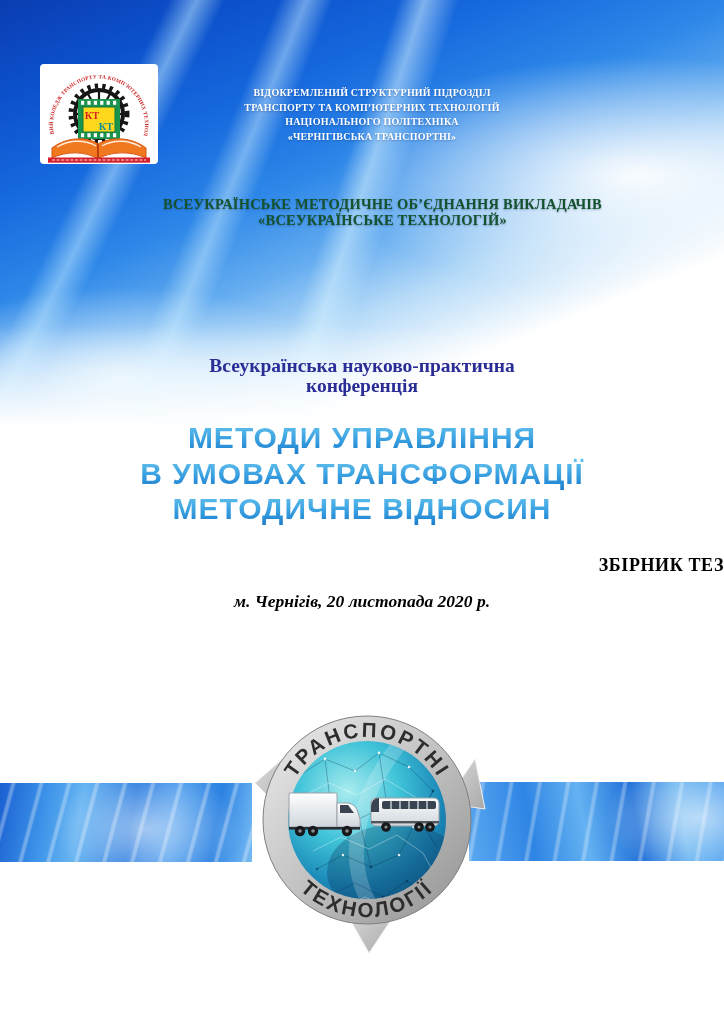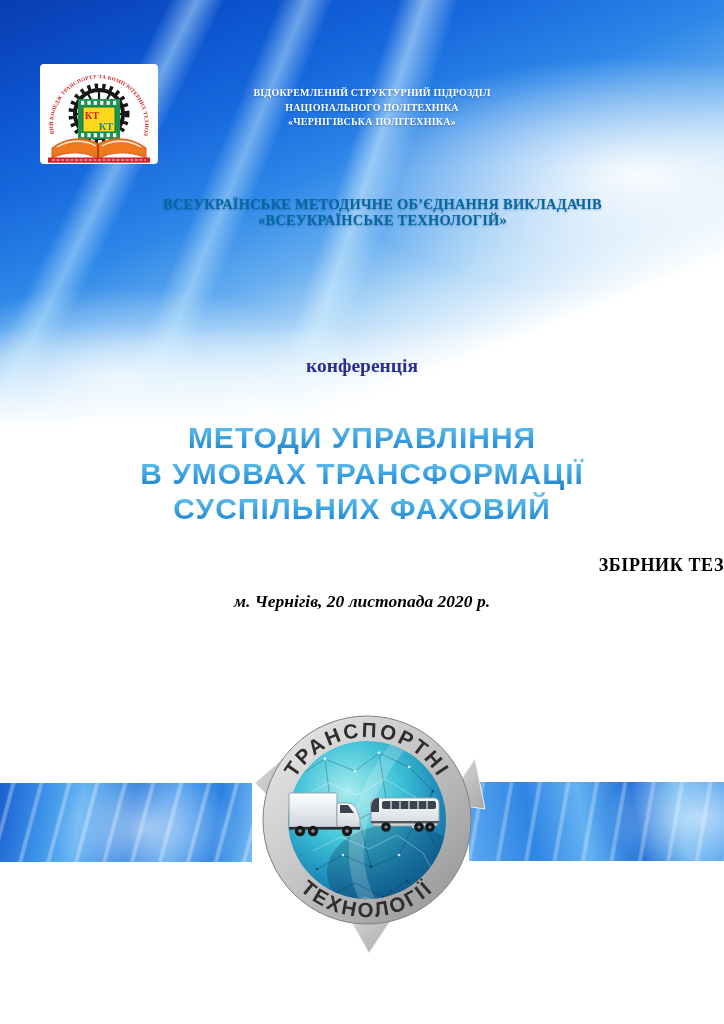--- a/index.html
+++ b/index.html
@@ -26,21 +26,21 @@
   
   .college-logo{position:absolute;left:40px;top:64px;width:118px;height:100px;}
   
   .org-block{
     position:absolute;left:30px;right:10px;top:86px;text-align:center;
     color:#ffffff;font-weight:bold;font-size:10px;line-height:14.6px;
     letter-spacing:.2px;text-shadow:0 1px 2px rgba(0,30,90,.35);
   }
   .assoc-block{
     position:absolute;left:0;right:0;top:197px;text-align:center;
-    color:#0369a1;font-weight:bold;font-size:14.5px;line-height:15.5px;
+    color:#14532d;font-weight:bold;font-size:14.5px;line-height:15.5px;
     letter-spacing:.2px;text-shadow:0 1px 2px rgba(0,30,90,.35);margin-left:41px;
   }
   
   .conf-label{
     position:absolute;left:0;right:0;top:356px;text-align:center;
     color:#2b2d96;font-weight:bold;font-size:19.5px;line-height:20px;
   }
   
   .title-block{
     position:absolute;left:0;right:0;top:420px;text-align:center;
@@ -139,37 +139,39 @@
       <line x1="58" y1="80" x2="58" y2="95" stroke="#b23a0c" stroke-width="1.6"></line>
     </g>
     <g>
       <rect x="8" y="93.5" width="102" height="5.2" fill="#d5202c"></rect>
       <line x1="12" y1="96" x2="106" y2="96" stroke="#ffffff" stroke-width="1.1" stroke-dasharray="3 1.6" opacity=".85"></line>
     </g>
   </svg>
 
   <div class="org-block">
     <div>ВІДОКРЕМЛЕНИЙ СТРУКТУРНИЙ ПІДРОЗДІЛ</div>
+    <div>ТРАНСПОРТУ ТА КОМП’ЮТЕРНИХ ТЕХНОЛОГІЙ</div>
     <div>НАЦІОНАЛЬНОГО ПОЛІТЕХНІКА</div>
-    <div>«ЧЕРНІГІВСЬКА ПОЛІТЕХНІКА»</div>
+    <div>«ЧЕРНІГІВСЬКА ТРАНСПОРТНІ»</div>
   </div>
 
   <div class="assoc-block">
     <div>ВСЕУКРАЇНСЬКЕ МЕТОДИЧНЕ ОБ’ЄДНАННЯ ВИКЛАДАЧІВ</div>
     <div>«ВСЕУКРАЇНСЬКЕ ТЕХНОЛОГІЙ»</div>
   </div>
 
   <div class="conf-label">
+    <div>Всеукраїнська науково-практична</div>
     <div>конференція</div>
   </div>
 
   <div class="title-block">
     <span class="title-line">МЕТОДИ УПРАВЛІННЯ</span>
     <span class="title-line">В УМОВАХ ТРАНСФОРМАЦІЇ</span>
-    <span class="title-line">СУСПІЛЬНИХ ФАХОВИЙ</span>
+    <span class="title-line">МЕТОДИЧНЕ ВІДНОСИН</span>
   </div>
 
   <div class="subtitle">ЗБІРНИК ТЕЗ</div>
   <div class="date-line">м. Чернігів, 20 листопада 2020 р.</div>
 
   <div class="stripe stripe-left"></div>
   <div class="stripe stripe-right"></div>
 
   <svg class="emblem" viewBox="0 0 240 270">
     <defs>

